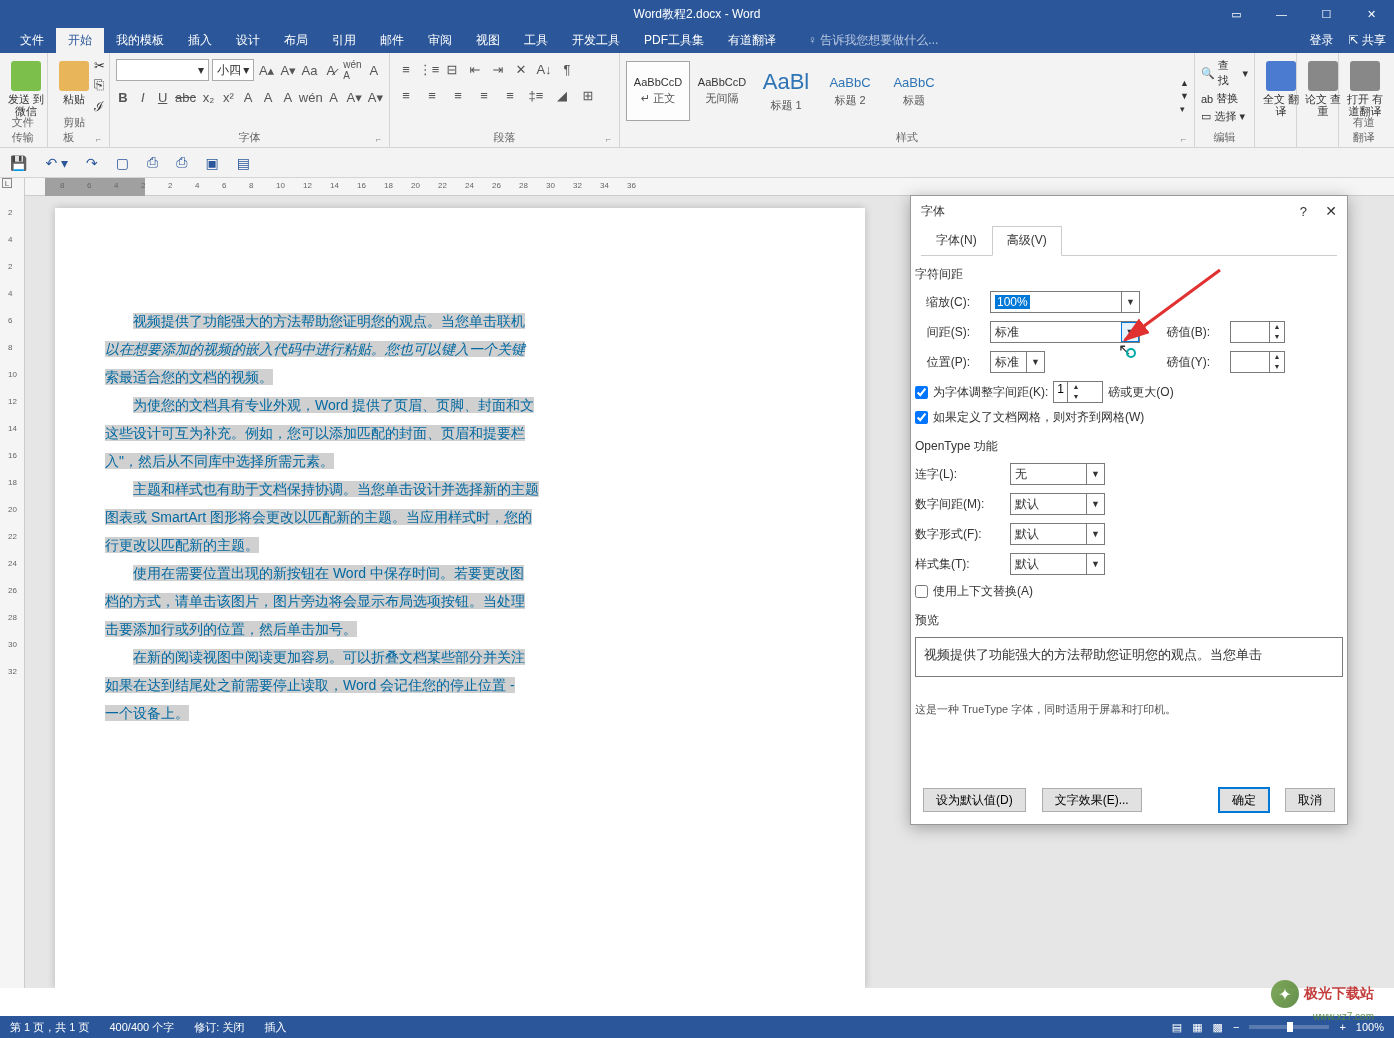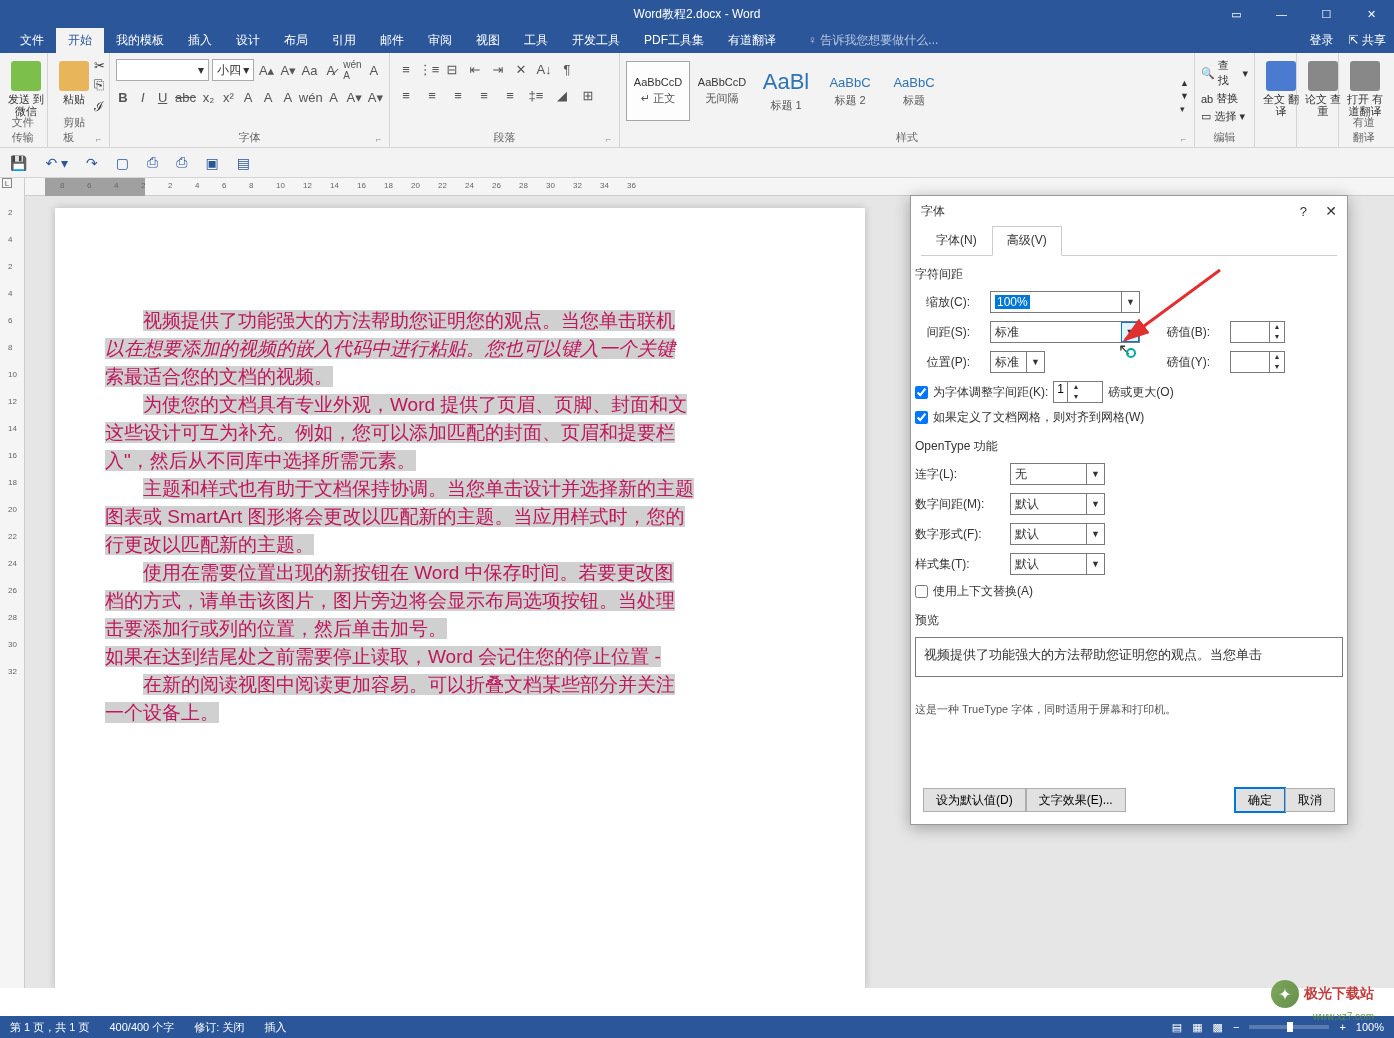--- a/index.html
+++ b/index.html
@@ -38,21 +38,21 @@
 .qat{height:30px;background:#f3f3f3;border-bottom:1px solid #d4d4d4;display:flex;align-items:center;padding-left:10px;gap:18px}
 .qat span{font-size:14px;color:#2b579a}
 .workspace{display:flex;height:810px;background:#e6e6e6;position:relative}
 .vruler{width:25px;background:#f5f5f5;border-right:1px solid #ccc;position:relative;font-size:8px;color:#666;padding-top:25px}
 .vruler .tk{position:absolute;left:8px;font-size:8px}
 .hruler{height:18px;background:#f5f5f5;border-bottom:1px solid #ccc;position:relative;font-size:8px;color:#666;margin-left:0}
 .hruler .tk{position:absolute;top:3px;font-size:8px}
 .hruler .darkzone{position:absolute;height:18px;background:#a0a0a0;top:0}
 .docarea{flex:1;position:relative;overflow:hidden}
 .page{position:absolute;left:30px;top:30px;width:810px;height:780px;background:#fff;box-shadow:0 0 8px rgba(0,0,0,0.2);padding:100px 50px}
-.page .para{font-size:19px;line-height:26px;color:#be185d;text-indent:2em;margin-bottom:2px}
+.page .para{font-size:14px;line-height:26px;color:#0369a1;text-indent:2em;margin-bottom:2px}
 .page .para span{background:#d0d0d0}
 .statusbar{height:22px;background:#2b579a;color:#fff;display:flex;align-items:center;padding:0 10px;font-size:11px;gap:20px;position:absolute;bottom:0;width:100%}
 .statusbar .right{position:absolute;right:10px;display:flex;gap:10px;align-items:center}
 
 
 .dialog{position:absolute;left:910px;top:195px;width:438px;height:630px;background:#fff;border:1px solid #999;box-shadow:0 3px 15px rgba(0,0,0,0.3)}
 .dialog .dtitle{height:30px;display:flex;align-items:center;padding:0 10px;font-size:12px;position:relative}
 .dialog .dtitle .dclose{position:absolute;right:10px;font-size:14px}
 .dialog .dtitle .dhelp{position:absolute;right:40px;font-size:13px}
 .dialog .tabs{display:flex;border-bottom:1px solid #ccc;margin:0 10px}
@@ -65,21 +65,21 @@
 .frow label{font-size:12px;min-width:55px;text-align:right}
 .dcombo{border:1px solid #7a7a7a;height:22px;font-size:12px;padding:0 4px;background:#fff;display:flex;align-items:center;position:relative}
 .dcombo .arr{position:absolute;right:0;width:18px;height:100%;border-left:1px solid #7a7a7a;display:flex;align-items:center;justify-content:center;font-size:9px}
 .spinner{border:1px solid #7a7a7a;height:22px;width:55px;display:flex;position:relative}
 .spinner input{border:none;width:38px;padding:0 3px;font-size:12px}
 .spinner .spbtns{width:16px;border-left:1px solid #7a7a7a;display:flex;flex-direction:column}
 .spinner .spbtns span{flex:1;font-size:7px;text-align:center;line-height:9px}
 .chk{display:flex;align-items:center;gap:5px;font-size:12px;margin-bottom:6px}
 .chk input{width:13px;height:13px}
 .preview{border:1px solid #7a7a7a;height:40px;margin-top:5px;padding:8px;font-size:13px;overflow:hidden;white-space:nowrap}
-.dlgbtns{position:absolute;bottom:12px;left:12px;right:12px;display:flex;gap:0}
+.dlgbtns{position:absolute;bottom:12px;left:12px;right:12px;display:flex;gap:16px}
 .dlgbtn{border:1px solid #adadad;background:#e1e1e1;height:24px;padding:0 12px;font-size:12px;cursor:pointer}
 .dlgbtn.primary{border:1px solid #0078d7;outline:1px solid #0078d7}
 .arrow-annot{position:absolute;left:1110px;top:265px;pointer-events:none}
 .watermark{position:absolute;right:20px;bottom:30px;display:flex;align-items:center;gap:5px;opacity:0.85}
 .watermark .wlogo{width:28px;height:28px;border-radius:50%;background:linear-gradient(135deg,#6b9c3f,#4a7c2f);display:flex;align-items:center;justify-content:center;color:#fff;font-size:16px}
 .watermark .wtxt{font-size:14px;color:#b91c1c;font-weight:bold}
 .watermark .wurl{position:absolute;bottom:-14px;right:0;font-size:10px;color:#5a8c35}
 .editgroup{width:60px;padding-top:5px}
 .editgroup .erow{font-size:11px;margin-bottom:3px;display:flex;align-items:center;gap:3px}
 </style>
@@ -331,22 +331,22 @@
           <div class="para" style="text-indent: 0px;"><span>索最适合您的文档的视频。</span></div>
           <div class="para"><span>为使您的文档具有专业外观，Word 提供了页眉、页脚、封面和文</span></div>
           <div class="para" style="text-indent: 0px;"><span>这些设计可互为补充。例如，您可以添加匹配的封面、页眉和提要栏</span></div>
           <div class="para" style="text-indent: 0px;"><span>入"，然后从不同库中选择所需元素。</span></div>
           <div class="para"><span>主题和样式也有助于文档保持协调。当您单击设计并选择新的主题</span></div>
           <div class="para" style="text-indent: 0px;"><span>图表或 SmartArt 图形将会更改以匹配新的主题。当应用样式时，您的</span></div>
           <div class="para" style="text-indent: 0px;"><span>行更改以匹配新的主题。</span></div>
           <div class="para"><span>使用在需要位置出现的新按钮在 Word 中保存时间。若要更改图</span></div>
           <div class="para" style="text-indent: 0px;"><span>档的方式，请单击该图片，图片旁边将会显示布局选项按钮。当处理</span></div>
           <div class="para" style="text-indent: 0px;"><span>击要添加行或列的位置，然后单击加号。</span></div>
+          <div class="para"><span>在新的阅读视图中阅读更加容易。可以折叠文档某些部分并关注</span></div>
           <div class="para" style="text-indent: 0px;"><span>如果在达到结尾处之前需要停止读取，Word 会记住您的停止位置 -</span></div>
-          <div class="para"><span>在新的阅读视图中阅读更加容易。可以折叠文档某些部分并关注</span></div>
           <div class="para" style="text-indent: 0px;"><span>一个设备上。</span></div>
         </div>
     </div>
   </div>
 </div>
 
 <div class="dialog">
   <div class="dtitle">
     <span>字体</span>
     <span class="dhelp">?</span>

